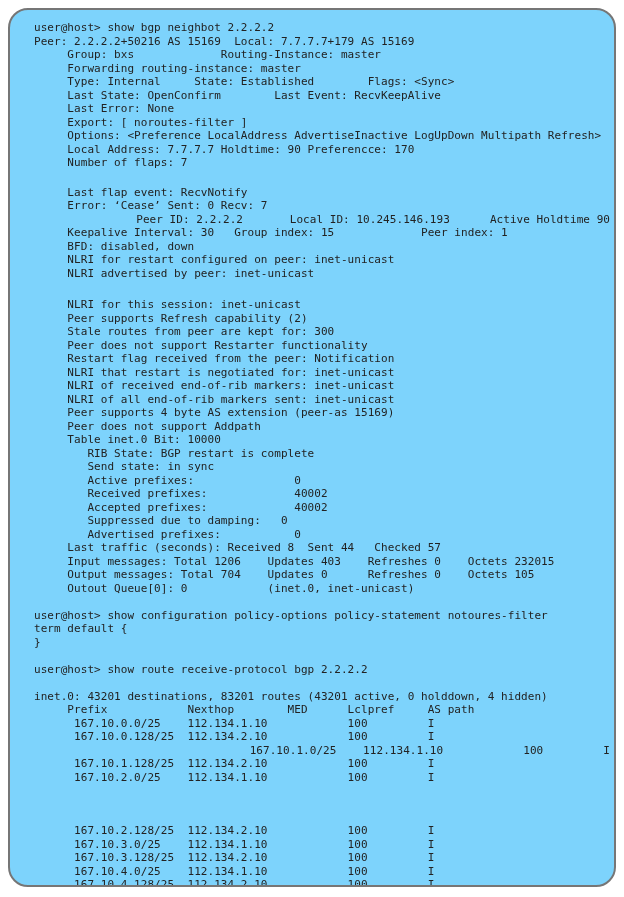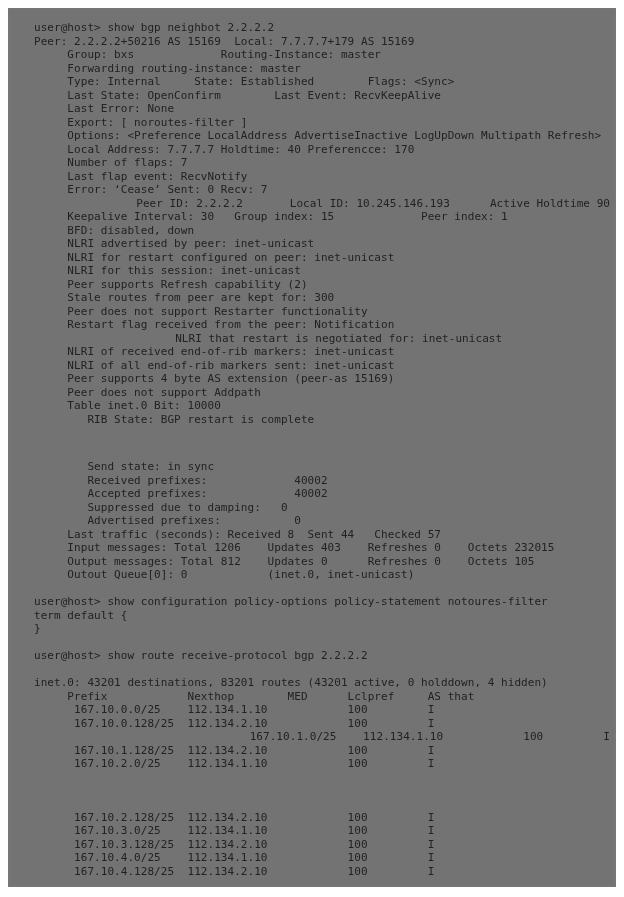--- a/index.html
+++ b/index.html
@@ -33,82 +33,83 @@
     letter-spacing: 0.05px;
     color: #222222;
   }
   .blank-line {
     height: 13.5px;
   }
 </style>
 </head>
 <body style="background: rgb(255, 255, 255);">
 
-<div class="terminal-frame" style="border-color: rgb(118, 118, 118); background: #737373;">
+<div class="terminal-frame" style="border-color: rgb(118, 118, 118); background: #7dd3fc; border-radius: 20px;">
 
   <div>
       <div class="t-line" style="color: rgb(34, 34, 34);">user@host&gt; show bgp neighbot 2.2.2.2</div>
       <div class="t-line" style="color: rgb(34, 34, 34);">Peer: 2.2.2.2+50216 AS 15169  Local: 7.7.7.7+179 AS 15169</div>
       <div class="t-line" style="color: rgb(34, 34, 34);">     Group: bxs             Routing-Instance: master</div>
       <div class="t-line" style="color: rgb(34, 34, 34);">     Forwarding routing-instance: master</div>
       <div class="t-line" style="color: rgb(34, 34, 34);">     Type: Internal     State: Established        Flags: &lt;Sync&gt;</div>
       <div class="t-line" style="color: rgb(34, 34, 34);">     Last State: OpenConfirm        Last Event: RecvKeepAlive</div>
       <div class="t-line" style="color: rgb(34, 34, 34);">     Last Error: None</div>
       <div class="t-line" style="color: rgb(34, 34, 34);">     Export: [ noroutes-filter ]</div>
       <div class="t-line" style="color: rgb(34, 34, 34);">     Options: &lt;Preference LocalAddress AdvertiseInactive LogUpDown Multipath Refresh&gt;</div>
-      <div class="t-line" style="color: rgb(34, 34, 34);">     Local Address: 7.7.7.7 Holdtime: 40 Preferencce: 170</div>
+      <div class="t-line" style="color: rgb(34, 34, 34);">     Local Address: 7.7.7.7 Holdtime: 90 Preferencce: 170</div>
       <div class="t-line" style="color: rgb(34, 34, 34);">     Number of flaps: 7</div>
-      <div class="t-line" style="color: rgb(34, 34, 34);">     Last flap event: RecvNotify</div>
+      <div class="t-line" style="color: rgb(34, 34, 34); margin-top: 16px;">     Last flap event: RecvNotify</div>
       <div class="t-line" style="color: rgb(34, 34, 34);">     Error: ‘Cease’ Sent: 0 Recv: 7</div>
       <div class="t-line" style="color: rgb(34, 34, 34); text-align: right;">     Peer ID: 2.2.2.2       Local ID: 10.245.146.193      Active Holdtime 90</div>
       <div class="t-line" style="color: rgb(34, 34, 34);">     Keepalive Interval: 30   Group index: 15             Peer index: 1</div>
       <div class="t-line" style="color: rgb(34, 34, 34);">     BFD: disabled, down</div>
+      <div class="t-line" style="color: rgb(34, 34, 34);">     NLRI for restart configured on peer: inet-unicast</div>
       <div class="t-line" style="color: rgb(34, 34, 34);">     NLRI advertised by peer: inet-unicast</div>
-      <div class="t-line" style="color: rgb(34, 34, 34);">     NLRI for restart configured on peer: inet-unicast</div>
-      <div class="t-line" style="color: rgb(34, 34, 34);">     NLRI for this session: inet-unicast</div>
+      <div class="t-line" style="color: rgb(34, 34, 34); margin-top: 18px;">     NLRI for this session: inet-unicast</div>
       <div class="t-line" style="color: rgb(34, 34, 34);">     Peer supports Refresh capability (2)</div>
       <div class="t-line" style="color: rgb(34, 34, 34);">     Stale routes from peer are kept for: 300</div>
       <div class="t-line" style="color: rgb(34, 34, 34);">     Peer does not support Restarter functionality</div>
       <div class="t-line" style="color: rgb(34, 34, 34);">     Restart flag received from the peer: Notification</div>
-      <div class="t-line" style="color: rgb(34, 34, 34); text-align: center;">     NLRI that restart is negotiated for: inet-unicast</div>
+      <div class="t-line" style="color: rgb(34, 34, 34);">     NLRI that restart is negotiated for: inet-unicast</div>
       <div class="t-line" style="color: rgb(34, 34, 34);">     NLRI of received end-of-rib markers: inet-unicast</div>
       <div class="t-line" style="color: rgb(34, 34, 34);">     NLRI of all end-of-rib markers sent: inet-unicast</div>
       <div class="t-line" style="color: rgb(34, 34, 34);">     Peer supports 4 byte AS extension (peer-as 15169)</div>
       <div class="t-line" style="color: rgb(34, 34, 34);">     Peer does not support Addpath</div>
       <div class="t-line" style="color: rgb(34, 34, 34);">     Table inet.0 Bit: 10000</div>
       <div class="t-line" style="color: rgb(34, 34, 34);">        RIB State: BGP restart is complete</div>
-      <div class="t-line" style="color: rgb(34, 34, 34); margin-top: 34px;">        Send state: in sync</div>
+      <div class="t-line" style="color: rgb(34, 34, 34);">        Send state: in sync</div>
+      <div class="t-line" style="color: rgb(34, 34, 34);">        Active prefixes:               0</div>
       <div class="t-line" style="color: rgb(34, 34, 34);">        Received prefixes:             40002</div>
       <div class="t-line" style="color: rgb(34, 34, 34);">        Accepted prefixes:             40002</div>
       <div class="t-line" style="color: rgb(34, 34, 34);">        Suppressed due to damping:   0</div>
       <div class="t-line" style="color: rgb(34, 34, 34);">        Advertised prefixes:           0</div>
       <div class="t-line" style="color: rgb(34, 34, 34);">     Last traffic (seconds): Received 8  Sent 44   Checked 57</div>
       <div class="t-line" style="color: rgb(34, 34, 34);">     Input messages: Total 1206    Updates 403    Refreshes 0    Octets 232015</div>
-      <div class="t-line" style="color: rgb(34, 34, 34);">     Output messages: Total 812    Updates 0      Refreshes 0    Octets 105</div>
+      <div class="t-line" style="color: rgb(34, 34, 34);">     Output messages: Total 704    Updates 0      Refreshes 0    Octets 105</div>
       <div class="t-line" style="color: rgb(34, 34, 34);">     Outout Queue[0]: 0            (inet.0, inet-unicast)</div>
     </div>
 
   <div class="blank-line"></div>
 
   <div>
       <div class="t-line" style="color: rgb(34, 34, 34);">user@host&gt; show configuration policy-options policy-statement notoures-filter</div>
       <div class="t-line" style="color: rgb(34, 34, 34);">term default {</div>
       <div class="t-line" style="color: rgb(34, 34, 34);">}</div>
     </div>
 
   <div class="blank-line"></div>
 
   <div class="t-line" style="color: rgb(34, 34, 34);">user@host&gt; show route receive-protocol bgp 2.2.2.2</div>
 
   <div class="blank-line"></div>
 
   <div class="t-line" style="color: rgb(34, 34, 34);">inet.0: 43201 destinations, 83201 routes (43201 active, 0 holddown, 4 hidden)</div>
 
   <div>
-    <div class="t-line" id="route-table-header" style="color: rgb(34, 34, 34);">     Prefix            Nexthop        MED      Lclpref     AS that</div>
+    <div class="t-line" id="route-table-header" style="color: rgb(34, 34, 34);">     Prefix            Nexthop        MED      Lclpref     AS path</div>
     <div id="route-table-rows">
         <div class="t-line" style="color: rgb(34, 34, 34);">      167.10.0.0/25    112.134.1.10            100         I</div>
         <div class="t-line" style="color: rgb(34, 34, 34);">      167.10.0.128/25  112.134.2.10            100         I</div>
         <div class="t-line" style="color: rgb(34, 34, 34); text-align: right;">      167.10.1.0/25    112.134.1.10            100         I</div>
         <div class="t-line" style="color: rgb(34, 34, 34);">      167.10.1.128/25  112.134.2.10            100         I</div>
         <div class="t-line" style="color: rgb(34, 34, 34);">      167.10.2.0/25    112.134.1.10            100         I</div>
         <div class="t-line" style="color: rgb(34, 34, 34); margin-top: 40px;">      167.10.2.128/25  112.134.2.10            100         I</div>
         <div class="t-line" style="color: rgb(34, 34, 34);">      167.10.3.0/25    112.134.1.10            100         I</div>
         <div class="t-line" style="color: rgb(34, 34, 34);">      167.10.3.128/25  112.134.2.10            100         I</div>
         <div class="t-line" style="color: rgb(34, 34, 34);">      167.10.4.0/25    112.134.1.10            100         I</div>

